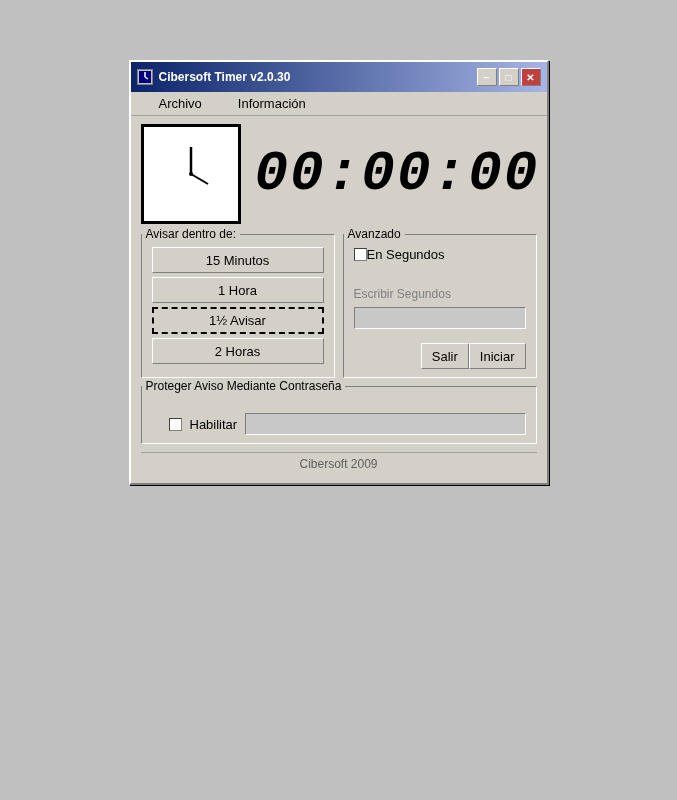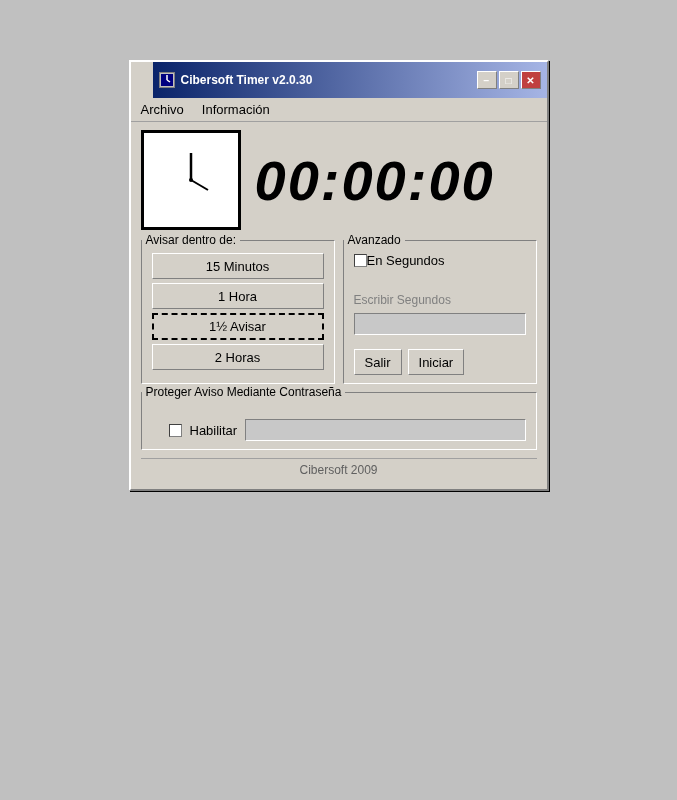--- a/index.html
+++ b/index.html
@@ -25,22 +25,21 @@
       box-shadow: 1px 1px 0 #000;
     }
 
     .title-bar {
       background: linear-gradient(to right, #0a246a, #a6b5e5);
       color: white;
       padding: 3px 6px;
       display: flex;
       align-items: center;
       justify-content: space-between;
-      height: 36px;
-      margin-left: 22px;
+      height: 30px;
     }
 
     .title-bar-left {
       display: flex;
       align-items: center;
       gap: 6px;
     }
 
     .title-icon {
       width: 16px;
@@ -87,20 +86,21 @@
       padding: 2px 4px;
       display: flex;
       gap: 6px;
       border-bottom: 1px solid #a0a0a0;
     }
 
     .menu-item {
       padding: 2px 6px;
       font-size: 13px;
       cursor: pointer;
+      margin-left: 18px;
     }
 
     .main-content {
       padding: 8px 10px;
       background: #d4d0c8;
     }
 
     .top-section {
       display: flex;
       align-items: center;
@@ -127,21 +127,21 @@
       align-items: center;
       justify-content: center;
     }
 
     .time-display {
       font-size: 56px;
       font-weight: 900;
       font-style: italic;
       color: #000;
       letter-spacing: 2px;
-      font-family: Liberation Sans, sans-serif;
+      font-family: Liberation Mono, monospace;
     }
 
     .panels-row {
       display: flex;
       gap: 8px;
       margin-bottom: 8px;
     }
 
     .panel {
       border: 1px solid #808080;
@@ -230,22 +230,23 @@
     }
 
     .input-label {
       font-size: 12px;
       color: #808080;
       margin-bottom: 2px;
     }
 
     .button-row {
       display: flex;
-      gap: 6px;
+      gap: 0;
       margin-top: 4px;
+      justify-content: flex-end;
     }
 
     .password-panel {
       border: 1px solid #808080;
       border-right-color: #fff;
       border-bottom-color: #fff;
       background: #d4d0c8;
       padding: 10px 10px 8px;
       position: relative;
       margin-bottom: 8px;

